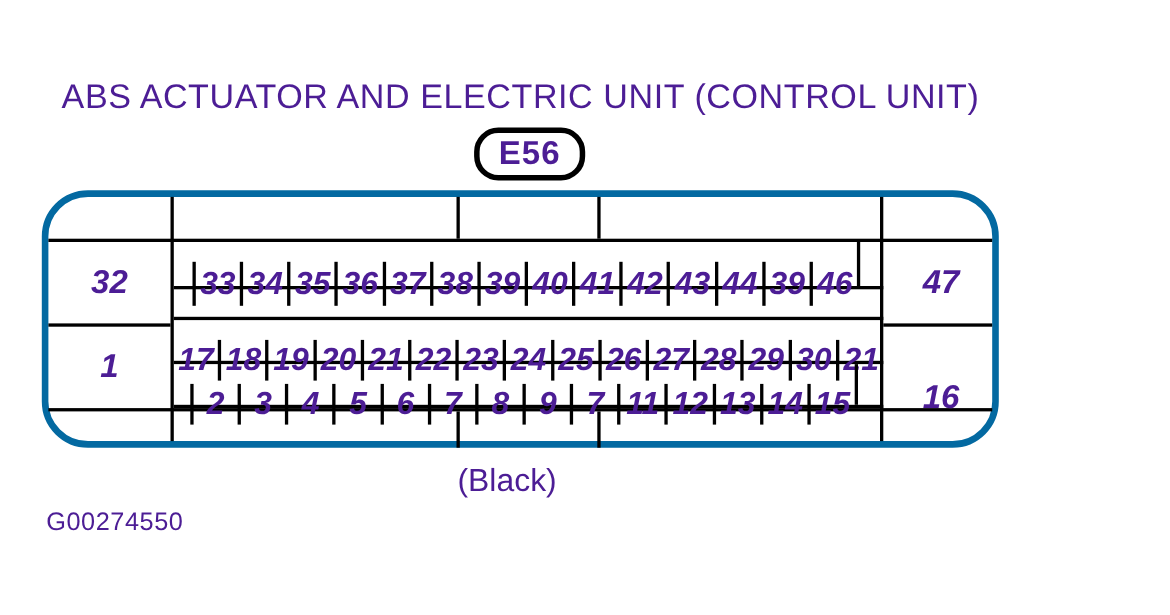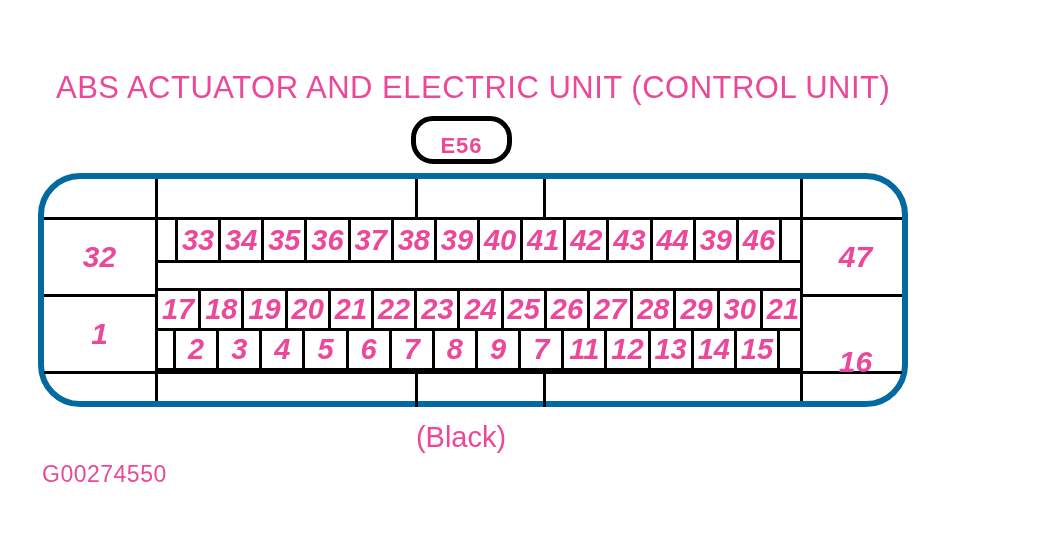--- a/index.html
+++ b/index.html
@@ -1,33 +1,33 @@
 <!DOCTYPE html>
 <html><head>
 <meta charset="utf-8">
 <style>
   * { margin:0; padding:0; box-sizing:border-box; }
   html,body { background:#fff; }
   .stage {
     position:relative; width:1064px; height:559px; background:#fff;
-    font-family:"Liberation Sans", sans-serif; color:#ec4899; overflow:hidden;border-radius:23px;
+    font-family:"Liberation Sans", sans-serif; color:#4c1d95; overflow:hidden;border-radius:23px;
   }
   .abs { position:absolute; }
   .line { position:absolute; background:#000; }
 
   .title {
     left:56px; top:70px; font-size:31px; font-weight:500;
     letter-spacing:0.5px; white-space:nowrap;
   }
 
   .badge {
-    left:411px; top:116px; width:101px; height:48px;
+    left:431px; top:116px; width:101px; height:48px;
     border:5px solid #000; border-radius:22px;
-    display:flex; align-items:flex-end; justify-content:center;
-    font-size:22px; font-weight:bold; letter-spacing:1px;
+    display:flex; align-items:center; justify-content:center;
+    font-size:30px; font-weight:bold; letter-spacing:1px;
   }
 
   .connector {
     left:38px; top:173px; width:870px; height:234px;
     border:6px solid #0369a1; border-radius:42px;font-style:italic;
   }
 
   .side-cell {
     position:absolute; display:flex; align-items:center; justify-content:center;
     font-size:30px; font-weight:600;
@@ -35,21 +35,21 @@
   .cell-32 { left:0;     top:41px;  width:111px; height:74px; }
   .cell-1  { left:0;     top:118px; width:111px; height:74px; }
   .cell-47 { left:759px; top:41px;  width:105px; height:74px; }
   .cell-16 { left:759px; top:118px; width:105px; height:74px;margin-top:28px; }
 
   .strip { position:absolute; display:flex; }
   .row-a { left:114px; top:41px;  width:645px; height:43px; border-bottom:3px solid #000; }
   .row-b { left:114px; top:109px; width:645px; height:43px; border-top:3px solid #000; border-bottom:3px solid #000; }
   .row-c { left:114px; top:152px; width:645px; height:40px; border-bottom:3px solid #000; }
 
-  .cells { display:flex; flex:1; height:100%; }
+  .cells { display:flex; flex:1; height:100%;margin-top:18px; }
   .pin-cell {
     flex:1; display:flex; align-items:center; justify-content:center;
     border-left:3px solid #000; font-size:29px; font-weight:600; overflow:hidden;
   }
   .row-b .cells .pin-cell:first-child { border-left:none; }
   .stub { height:100%; }
   .stub-l-a { width:17px; }
   .stub-r-a { width:24px; border-left:3px solid #000; }
   .stub-l-c { width:15px; }
   .stub-r-c { width:26px; border-left:3px solid #000; }

